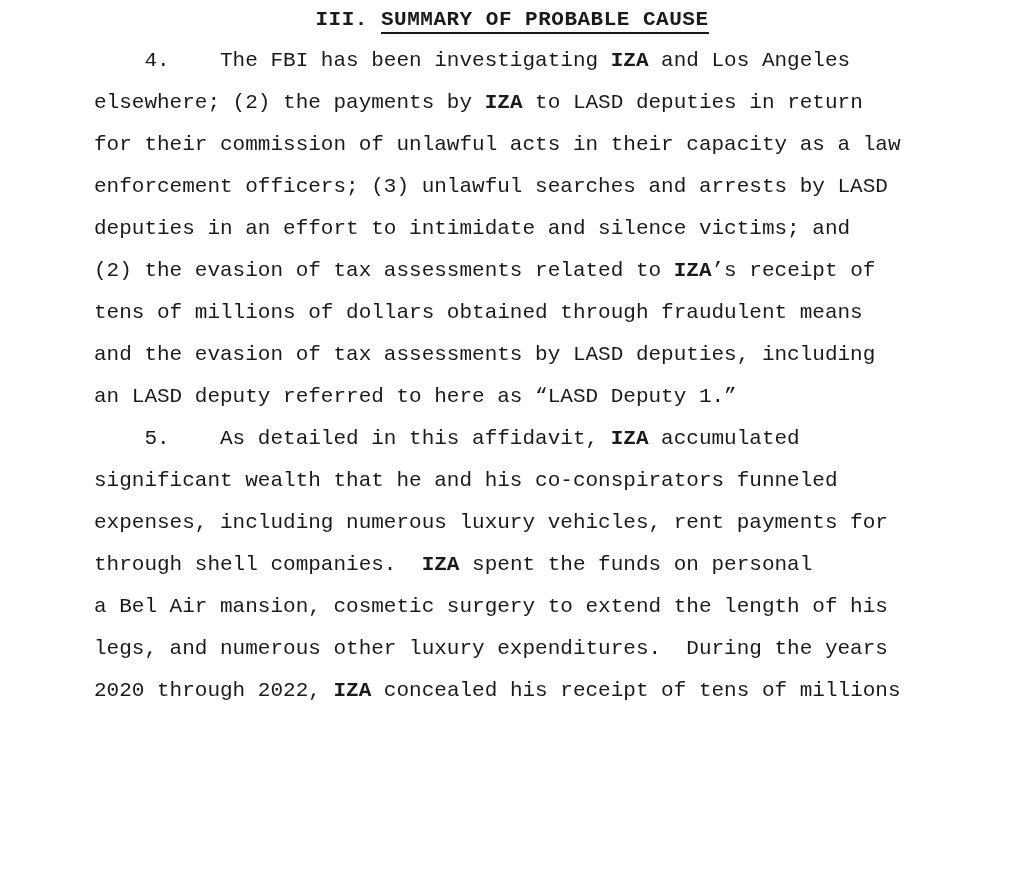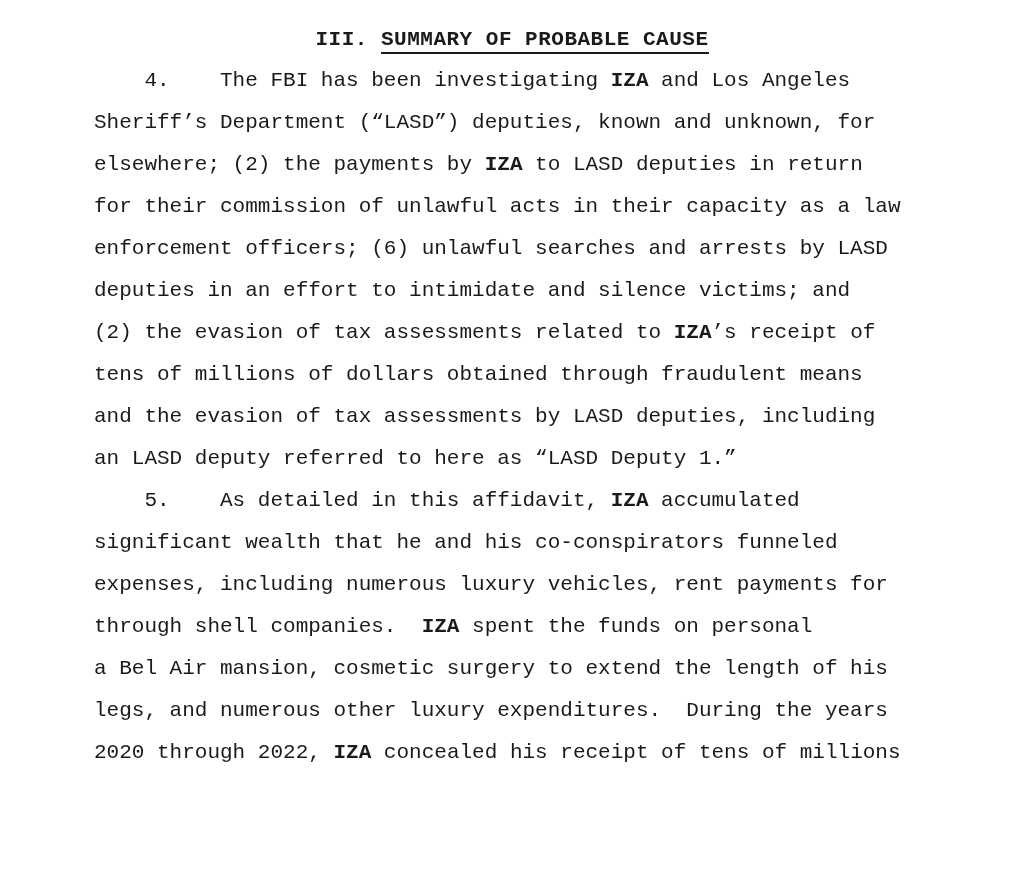--- a/index.html
+++ b/index.html
@@ -8,21 +8,21 @@
     position: relative;
     width: 1024px;
     height: 876px;
     background: #ffffff;
     font-family: "Liberation Mono", "DejaVu Sans Mono", monospace;
     color: #1a1a1a;
     overflow: hidden;
   }
   .heading {
     text-align: center;
-    padding-top: 25px;
+    padding-top: 5px;
     font-size: 21px;
     line-height: 29px;
     font-weight: 700;
     letter-spacing: 0.5px;
     white-space: pre;
   }
   .heading .underlined {
     border-bottom: 2.5px solid #1a1a1a;
     padding-bottom: 1px;
   }
@@ -40,24 +40,23 @@
   .line strong { font-weight: 700; }
 </style>
 </head>
 <body>
 
 <div class="page">
   <div class="heading"><span>III. </span><span class="underlined">SUMMARY OF PROBABLE CAUSE</span></div>
   <div class="doc-body">
       <div>
         <div class="line"><span>    4.    The FBI has been investigating </span><strong>IZA</strong><span> and Los Angeles</span></div>
-        <div class="line"><span>Sheriff’s Department (“LASD”) deputies, known and unknown, for</span></div>
         <div class="line"><span>elsewhere; (2) the payments by </span><strong>IZA</strong><span> to LASD deputies in return</span></div>
         <div class="line"><span>for their commission of unlawful acts in their capacity as a law</span></div>
-        <div class="line"><span>enforcement officers; (6) unlawful searches and arrests by LASD</span></div>
+        <div class="line"><span>enforcement officers; (3) unlawful searches and arrests by LASD</span></div>
         <div class="line"><span>deputies in an effort to intimidate and silence victims; and</span></div>
         <div class="line"><span>(2) the evasion of tax assessments related to </span><strong>IZA</strong><span>’s receipt of</span></div>
         <div class="line"><span>tens of millions of dollars obtained through fraudulent means</span></div>
         <div class="line"><span>and the evasion of tax assessments by LASD deputies, including</span></div>
         <div class="line"><span>an LASD deputy referred to here as “LASD Deputy 1.”</span></div>
       </div>
       <div>
         <div class="line"><span>    5.    As detailed in this affidavit, </span><strong>IZA</strong><span> accumulated</span></div>
         <div class="line"><span>significant wealth that he and his co-conspirators funneled</span></div>
         <div class="line"><span>expenses, including numerous luxury vehicles, rent payments for</span></div>

